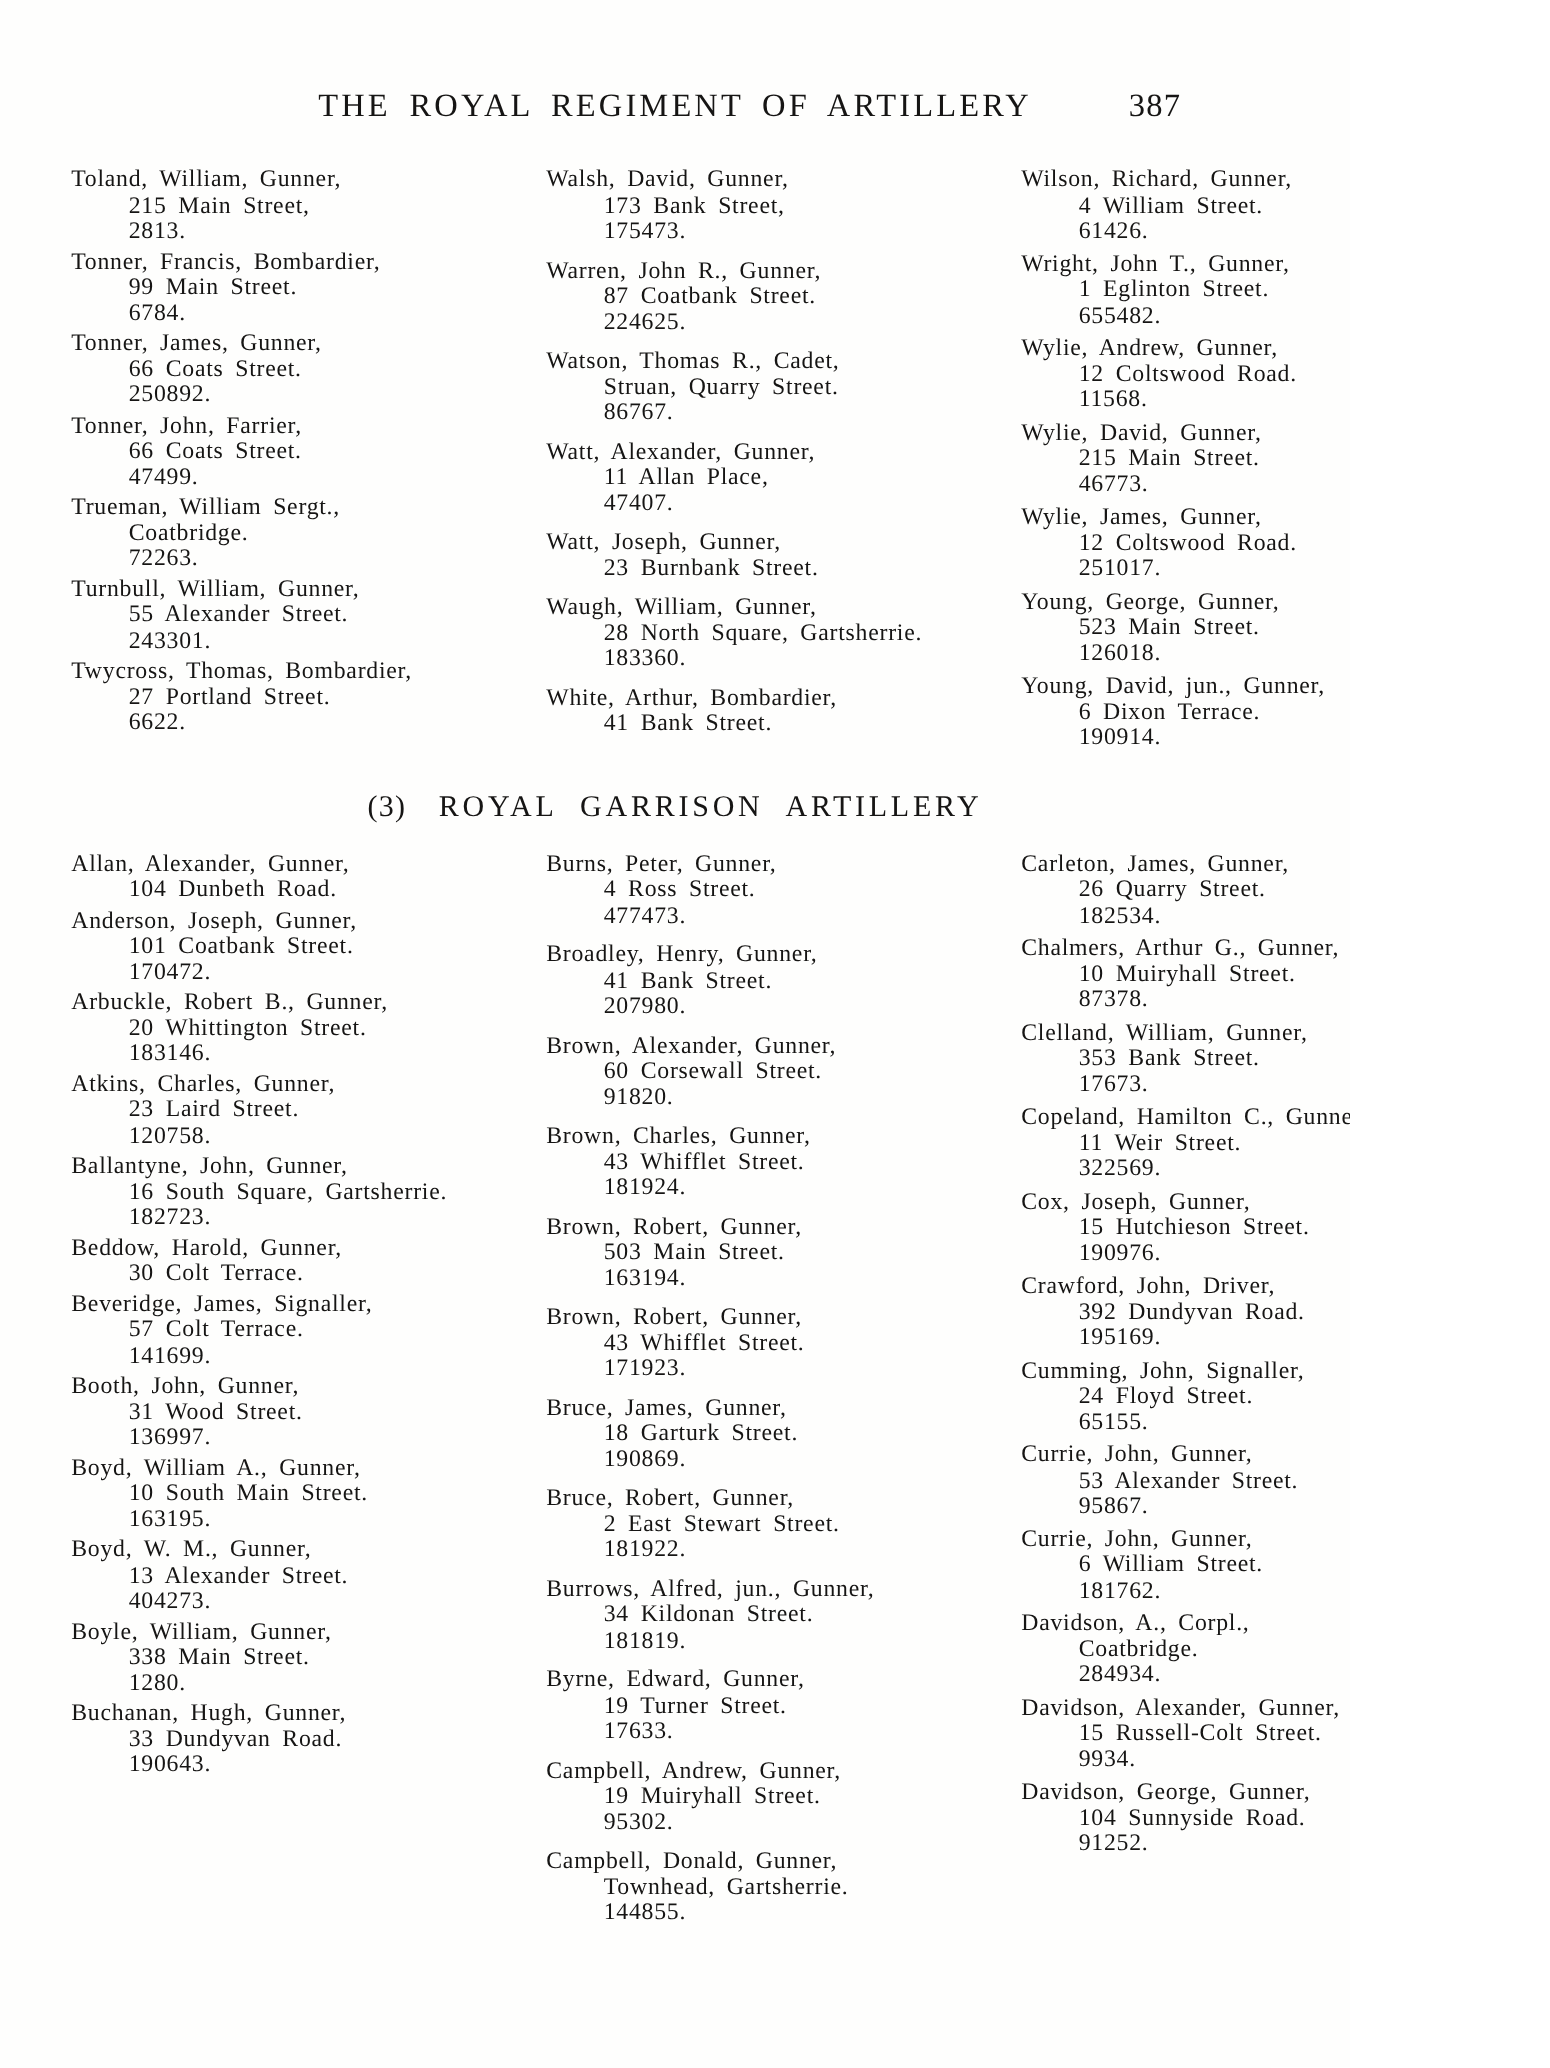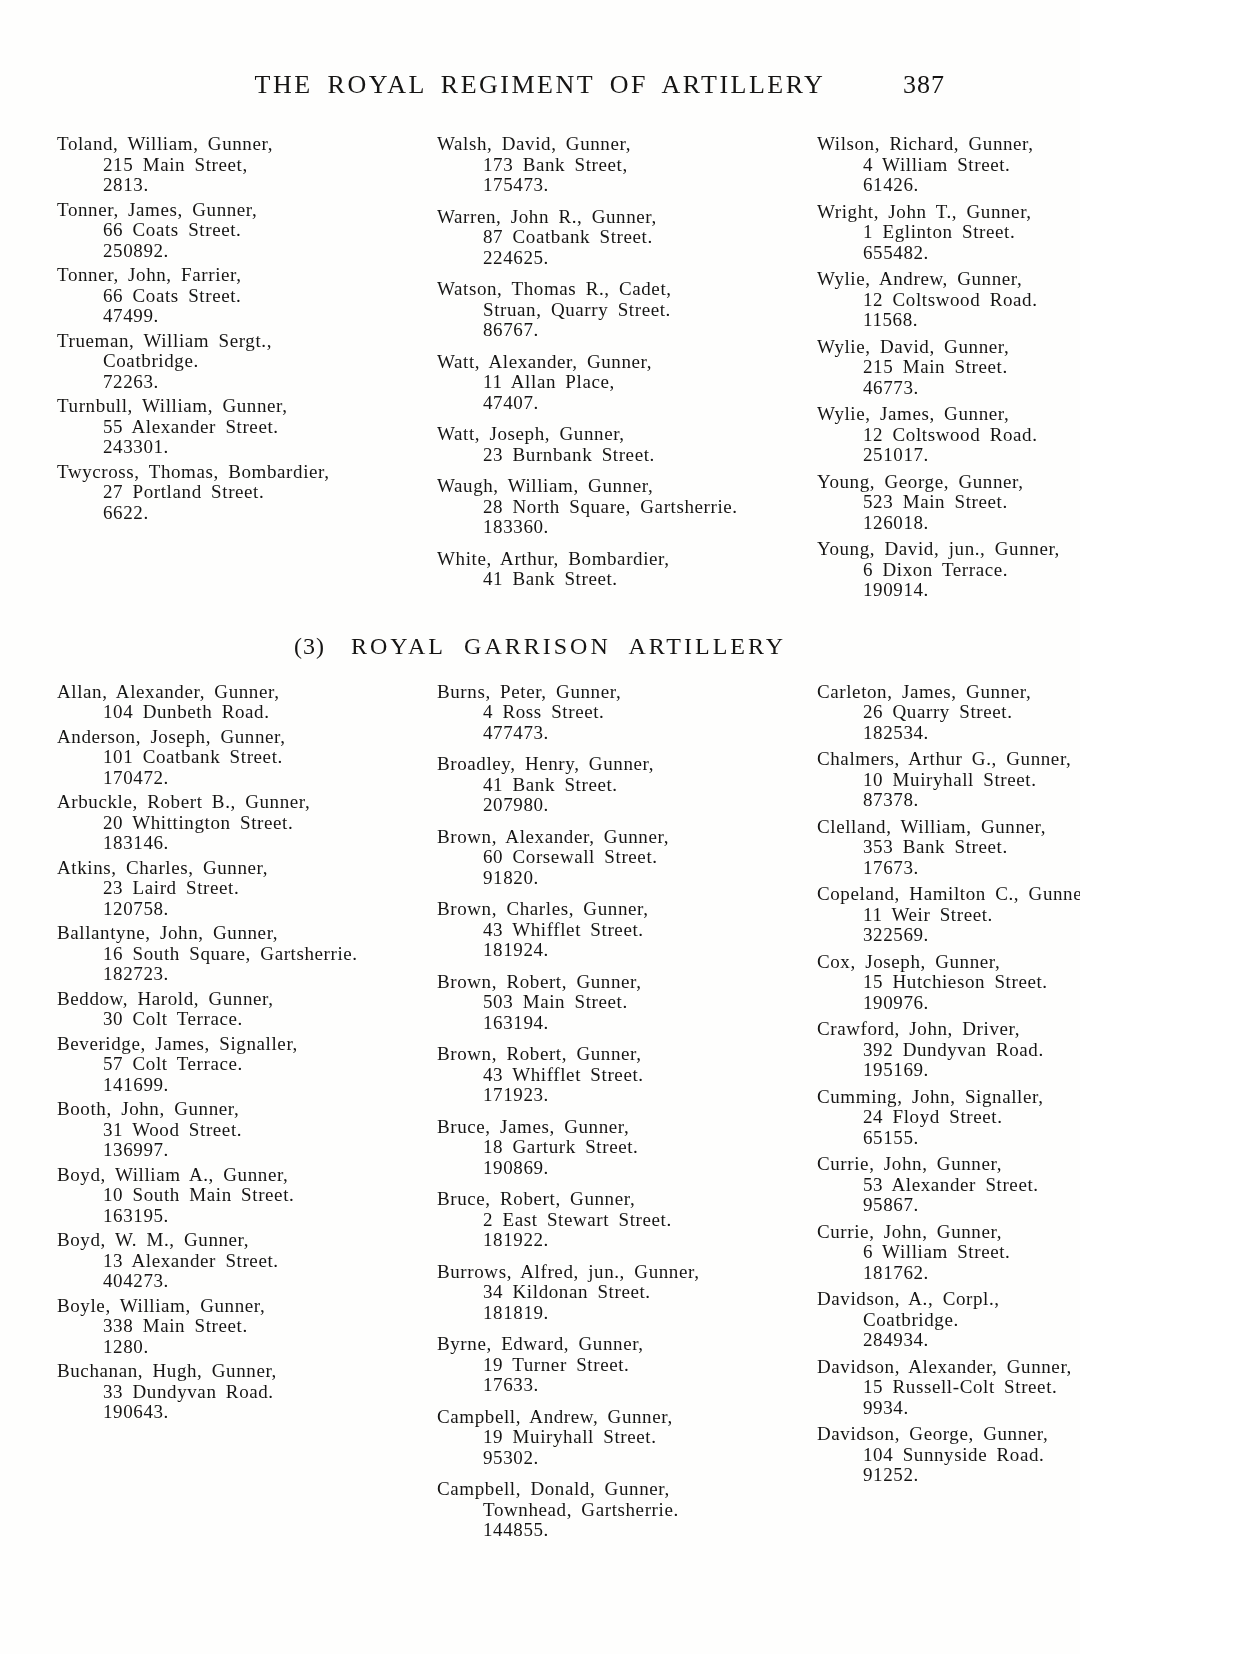--- a/index.html
+++ b/index.html
@@ -96,20 +96,25 @@
   </header>
 
   <section class="roster top-roster">
     <div class="col col-a">
         <div class="entry">
           <div class="line name-line">Toland, William, Gunner,</div>
           <div class="line indent-line">215 Main Street,</div>
           <div class="line indent-line">2813.</div>
         </div>
         <div class="entry">
+          <div class="line name-line">Tonner, Francis, Bombardier,</div>
+          <div class="line indent-line">99 Main Street.</div>
+          <div class="line indent-line">6784.</div>
+        </div>
+        <div class="entry">
           <div class="line name-line">Tonner, James, Gunner,</div>
           <div class="line indent-line">66 Coats Street.</div>
           <div class="line indent-line">250892.</div>
         </div>
         <div class="entry">
           <div class="line name-line">Tonner, John, Farrier,</div>
           <div class="line indent-line">66 Coats Street.</div>
           <div class="line indent-line">47499.</div>
         </div>
         <div class="entry">

